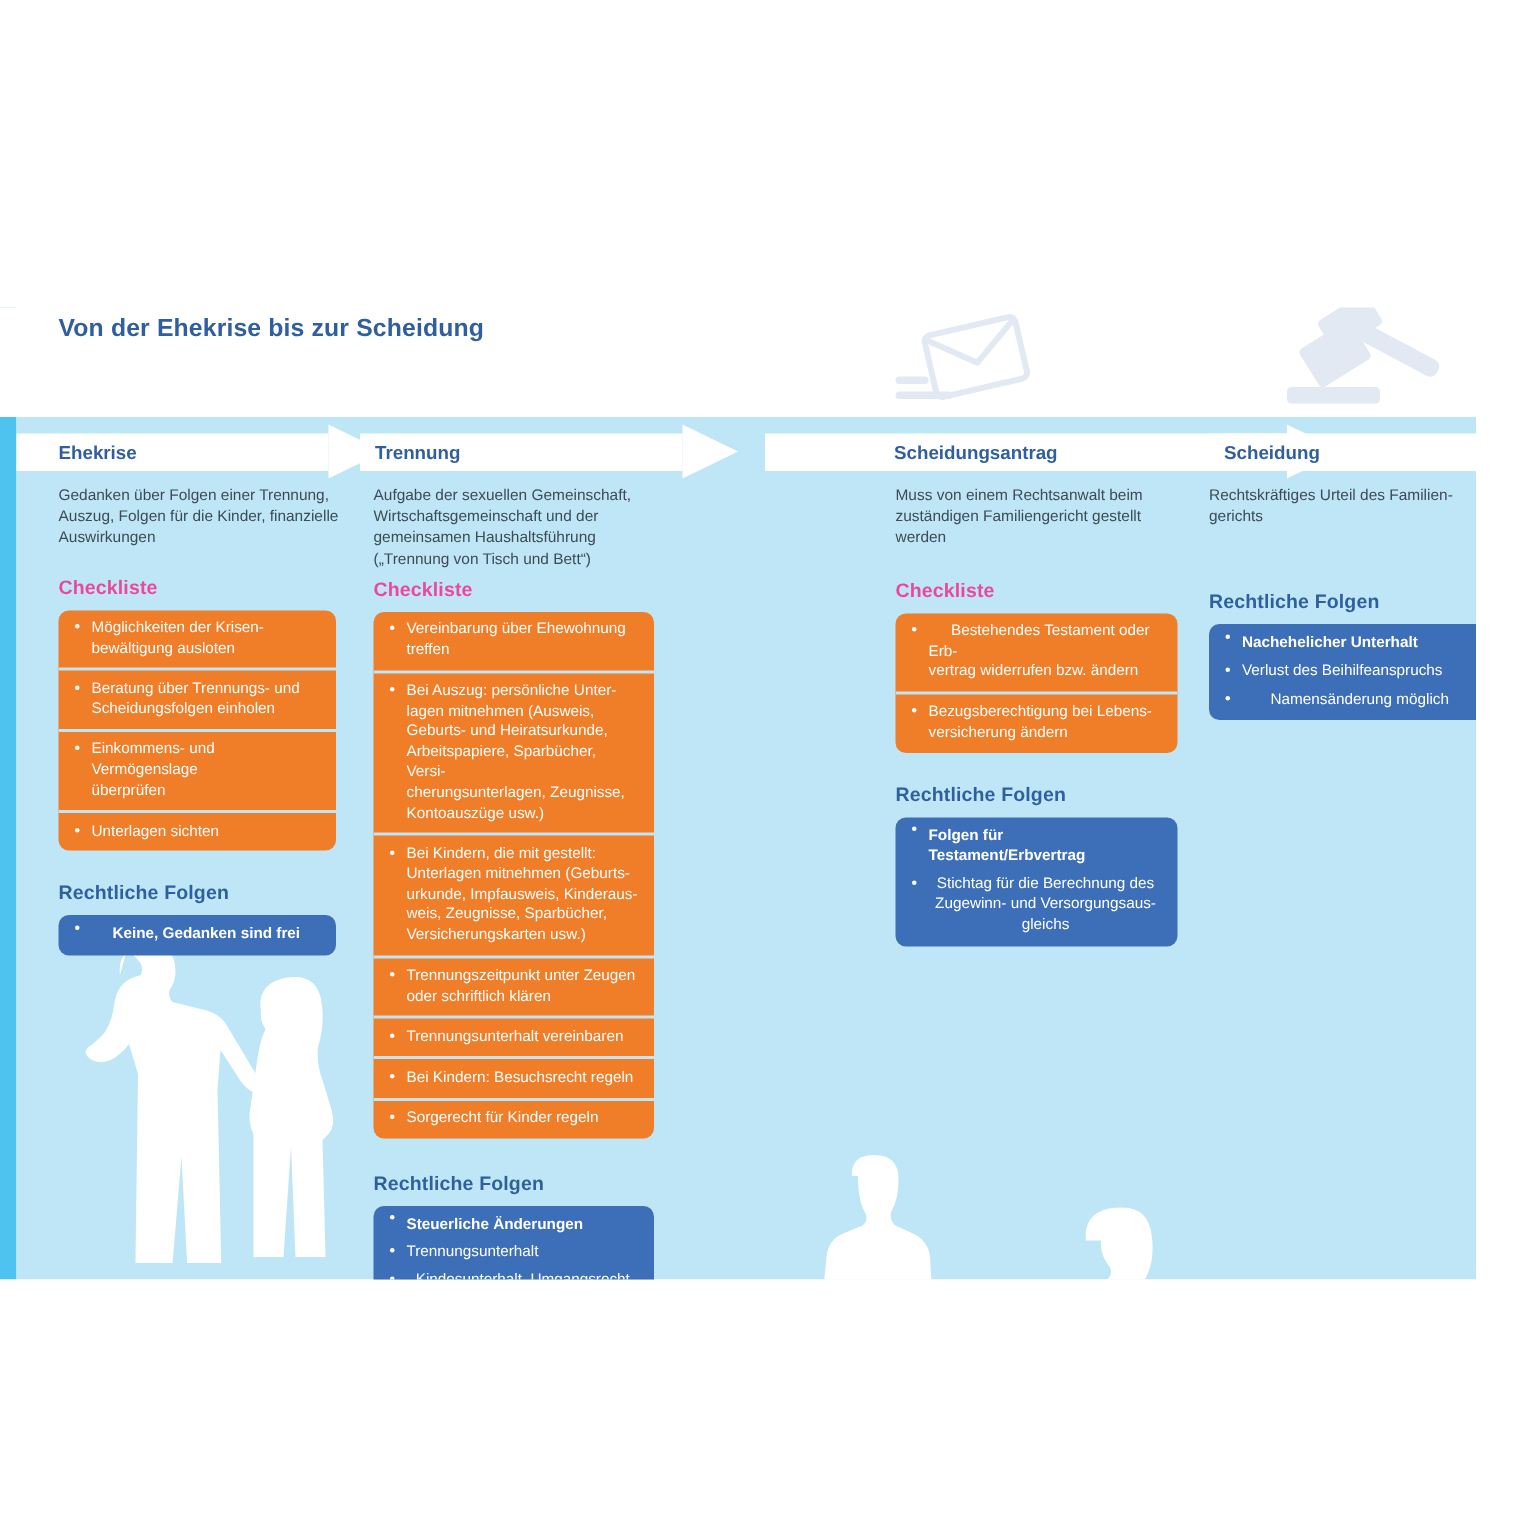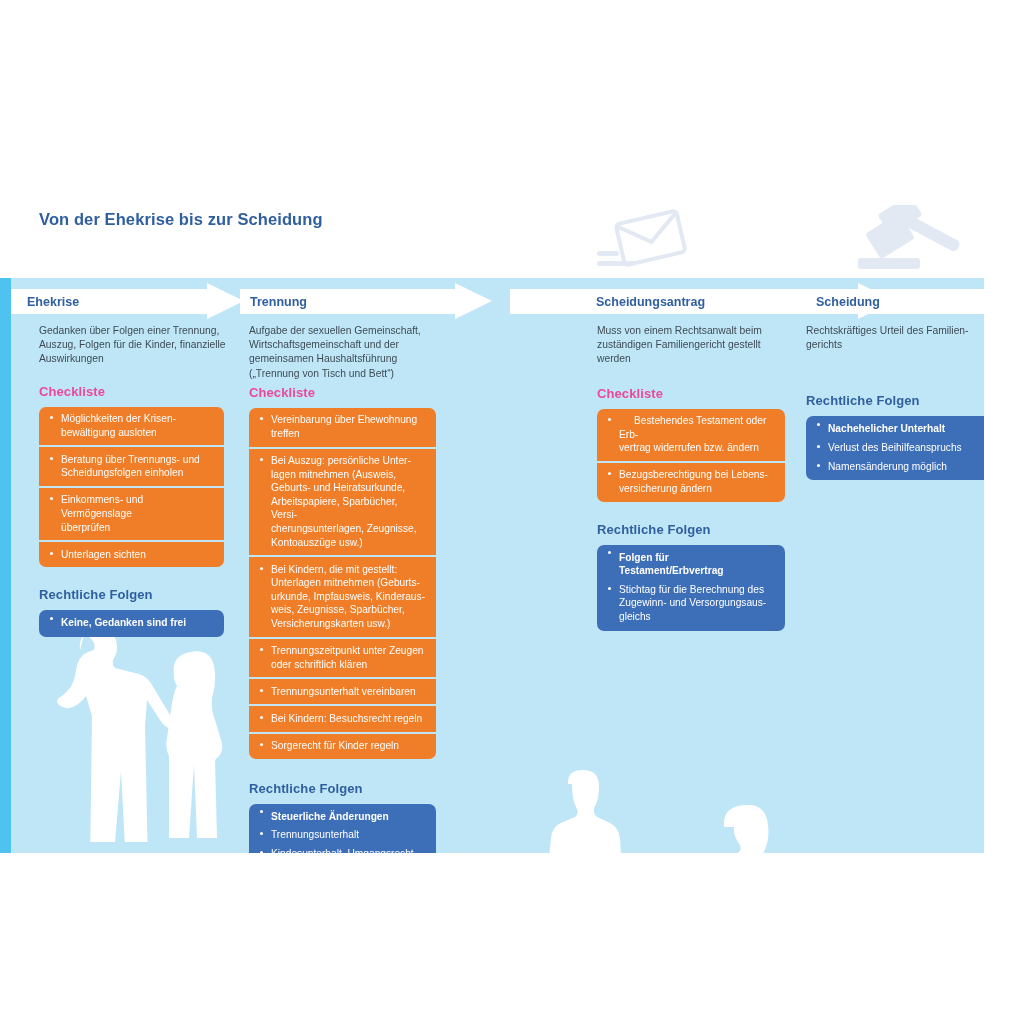--- a/index.html
+++ b/index.html
@@ -114,21 +114,21 @@
   }
   .card.orange .row + .row{ border-top:2px solid #bfe6f7; }
   .card .row .bullet{
     position:absolute;
     left:11px; top:9.5px;
     width:3px;height:3px;border-radius:50%;
     background:#ffffff;
   }
   .card.blue .row{ padding-top:2.5px; padding-bottom:2.5px; }
   .card.blue .row:first-child{ padding-top:6px;font-weight:bold; }
-  .card.blue .row:last-child{ padding-bottom:7px; }
+  .card.blue .row:last-child{ padding-bottom:7px;text-align:center; }
   .card.blue .row .bullet{ top:6.5px; }
 
   
   .silhouette{ position:absolute; pointer-events:none; }
 </style>
 </head>
 <body>
 
 <div id="poster">
 
@@ -204,21 +204,21 @@
       <path d="M124 72 q-1 -14 13 -14 q14 0 13 14 q-1 10 -5 16 q-1 4 2 6
                l10 5 q8 4 8 14 l2 30 q1 7 -5 8 q-5 1 -6 -6 l-3 -22 l-1 30
                l3 32 q1 8 -5 9 q-6 1 -7 -7 l-3 -26 l-4 26 q-1 8 -7 7
                q-6 -1 -5 -9 l3 -32 l-1 -30 l-4 22 q-2 7 -6 6 q-6 -1 -5 -8
                l3 -30 q0 -10 8 -14 l9 -5 q3 -2 2 -6 q-4 -7 -4 -16z"></path>
 
       <path d="M100 140 q8 4 16 8 q6 3 4 7 q-3 4 -9 1 q-8 -4 -14 -9z"></path>
     </g>
   </svg>
 
-  <div class="banner" style="left:11px; width:180px; padding-left:16px;text-align:center;">
+  <div class="banner" style="left:11px; width:180px; padding-left:28px;text-align:center;">
     <span class="banner-label">Ehekrise</span>
     <span class="arrow-head"></span>
   </div>
 
   <div class="banner" style="left:240px; width:205px; padding-left:10px;">
     <span class="banner-label">Trennung</span>
     <span class="arrow-head"></span>
   </div>
 
   <div class="banner" style="left:510px; width:262px; padding-left:86px;">

